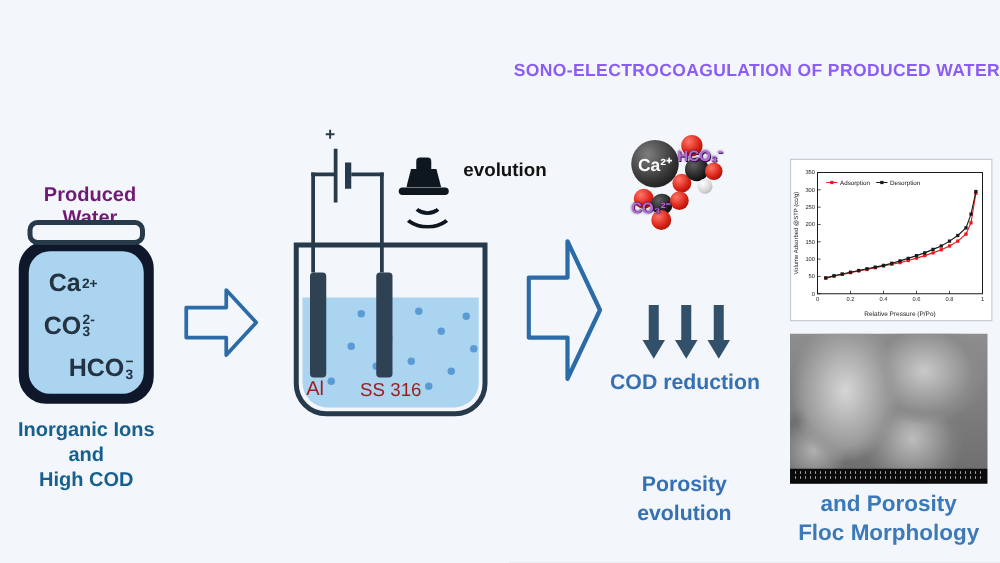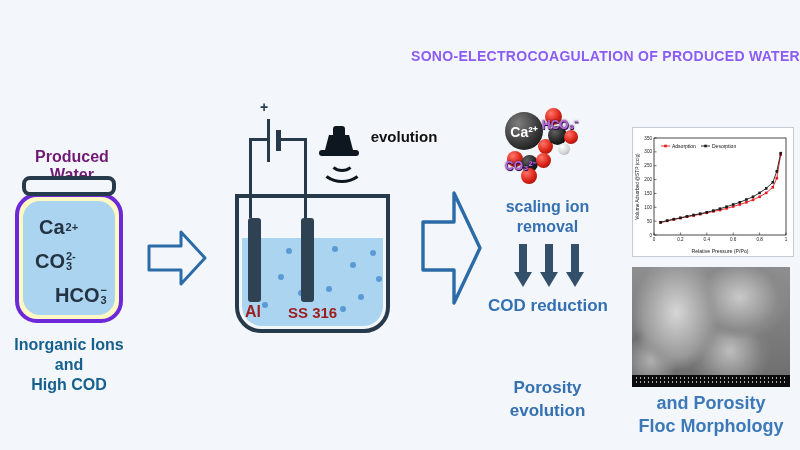--- a/index.html
+++ b/index.html
@@ -7,21 +7,21 @@
          font-family:"Liberation Sans",sans-serif;color:#1a1a1a;}
   .title{position:absolute;top:48px;left:0;right:0;text-align:right;
          font-size:14px;font-weight:800;letter-spacing:.3px;color:#8b5cf6;}
 
   
   .pw-label{position:absolute;left:12px;top:148px;width:120px;text-align:center;
             font-size:16px;font-weight:bold;color:#701a75;}
   .jar-neck{position:absolute;left:22px;top:176px;width:86px;height:12px;
             border:4px solid #263a4c;border-radius:8px;background:#f3f6fa;z-index:2;}
   .jar-body{position:absolute;left:15px;top:193px;width:100px;height:122px;
-            border:4px solid #6d28d9;border-radius:22px;background:#fef9c3;z-index:1;}
+            border:4px solid #0f172a;border-radius:22px;background:#0f172a;z-index:1;}
   .jar-water{position:absolute;left:4px;top:4px;right:4px;bottom:4px;
              border-radius:17px;background:#abd4f0;}
   .formula{position:absolute;display:flex;align-items:center;
            font-size:20px;font-weight:bold;color:#243341;line-height:20px;}
   .f-stack{display:inline-flex;flex-direction:column;justify-content:center;
            font-size:11px;line-height:10px;font-weight:bold;margin-left:1px;}
   .ion-ca{left:16px;top:16px;} .ion-co3{left:12px;top:50px;} .ion-hco3{left:32px;top:84px;}
   .feed-caption{position:absolute;left:0;top:335px;width:138px;text-align:center;
                 font-size:16px;font-weight:bold;line-height:20px;color:#15608f;}
 
@@ -31,21 +31,21 @@
 
   
   .tank{position:absolute;left:235px;top:194px;width:147px;height:131px;
         border:4px solid #263a4c;border-radius:0 0 26px 26px;}
   .tank-water{position:absolute;left:3px;right:3px;bottom:3px;height:88px;
               background:#abd4f0;border-radius:0 0 20px 20px;}
   .bubble{position:absolute;width:6px;height:6px;border-radius:50%;background:#5b9bd5;}
   .electrode{position:absolute;top:218px;width:13px;height:84px;background:#2e4254;
              border-radius:3px;z-index:3;}
   .el-left{left:248px;} .el-right{left:301px;}
-  .el-label{position:absolute;font-weight:bold;color:#9b1d1d;z-index:4;}
+  .el-label{position:absolute;font-weight:normal;color:#9b1d1d;z-index:4;}
   .al-label{left:245px;top:303px;font-size:16px;}
   .ss-label{left:288px;top:304px;font-size:15px;}
   .wire{position:absolute;background:#263a4c;}
   .bat-sign{position:absolute;left:260px;top:99px;font-size:14px;font-weight:bold;color:#263a4c;}
 
   
   .son{background:#0e1720;position:absolute;}
   .son-cap{left:333px;top:126px;width:12px;height:10px;border-radius:3px 3px 0 0;}
   .son-body{left:325px;top:135px;width:28px;height:15px;
             clip-path:polygon(14% 0,86% 0,100% 100%,0 100%);}
@@ -197,24 +197,20 @@
     <div class="sphere sp-red" style="left:66px;top:26px;width:14px;height:14px;"></div>
     <div class="sphere sp-wht" style="left:60px;top:39px;width:12px;height:12px;"></div>
     <div class="mol-label" style="left:44px;top:12px;">HCO₃⁻</div>
     <div class="sphere sp-red" style="left:9px;top:47px;width:16px;height:16px;"></div>
     <div class="sphere sp-blk" style="left:23px;top:51px;width:17px;height:17px;"></div>
     <div class="sphere sp-red" style="left:38px;top:49px;width:15px;height:15px;"></div>
     <div class="sphere sp-red" style="left:23px;top:64px;width:16px;height:16px;"></div>
     <div class="mol-label" style="left:7px;top:53px;">CO₃²⁻</div>
   </div>
 
-  <div class="scaling">
-    <div>scaling ion</div>
-    <div>removal</div>
-  </div>
 
   <div class="darr-row">
     <div class="darr">
         <div class="sh"></div>
         <div class="hd"></div>
       </div>
     <div class="darr">
         <div class="sh"></div>
         <div class="hd"></div>
       </div>

